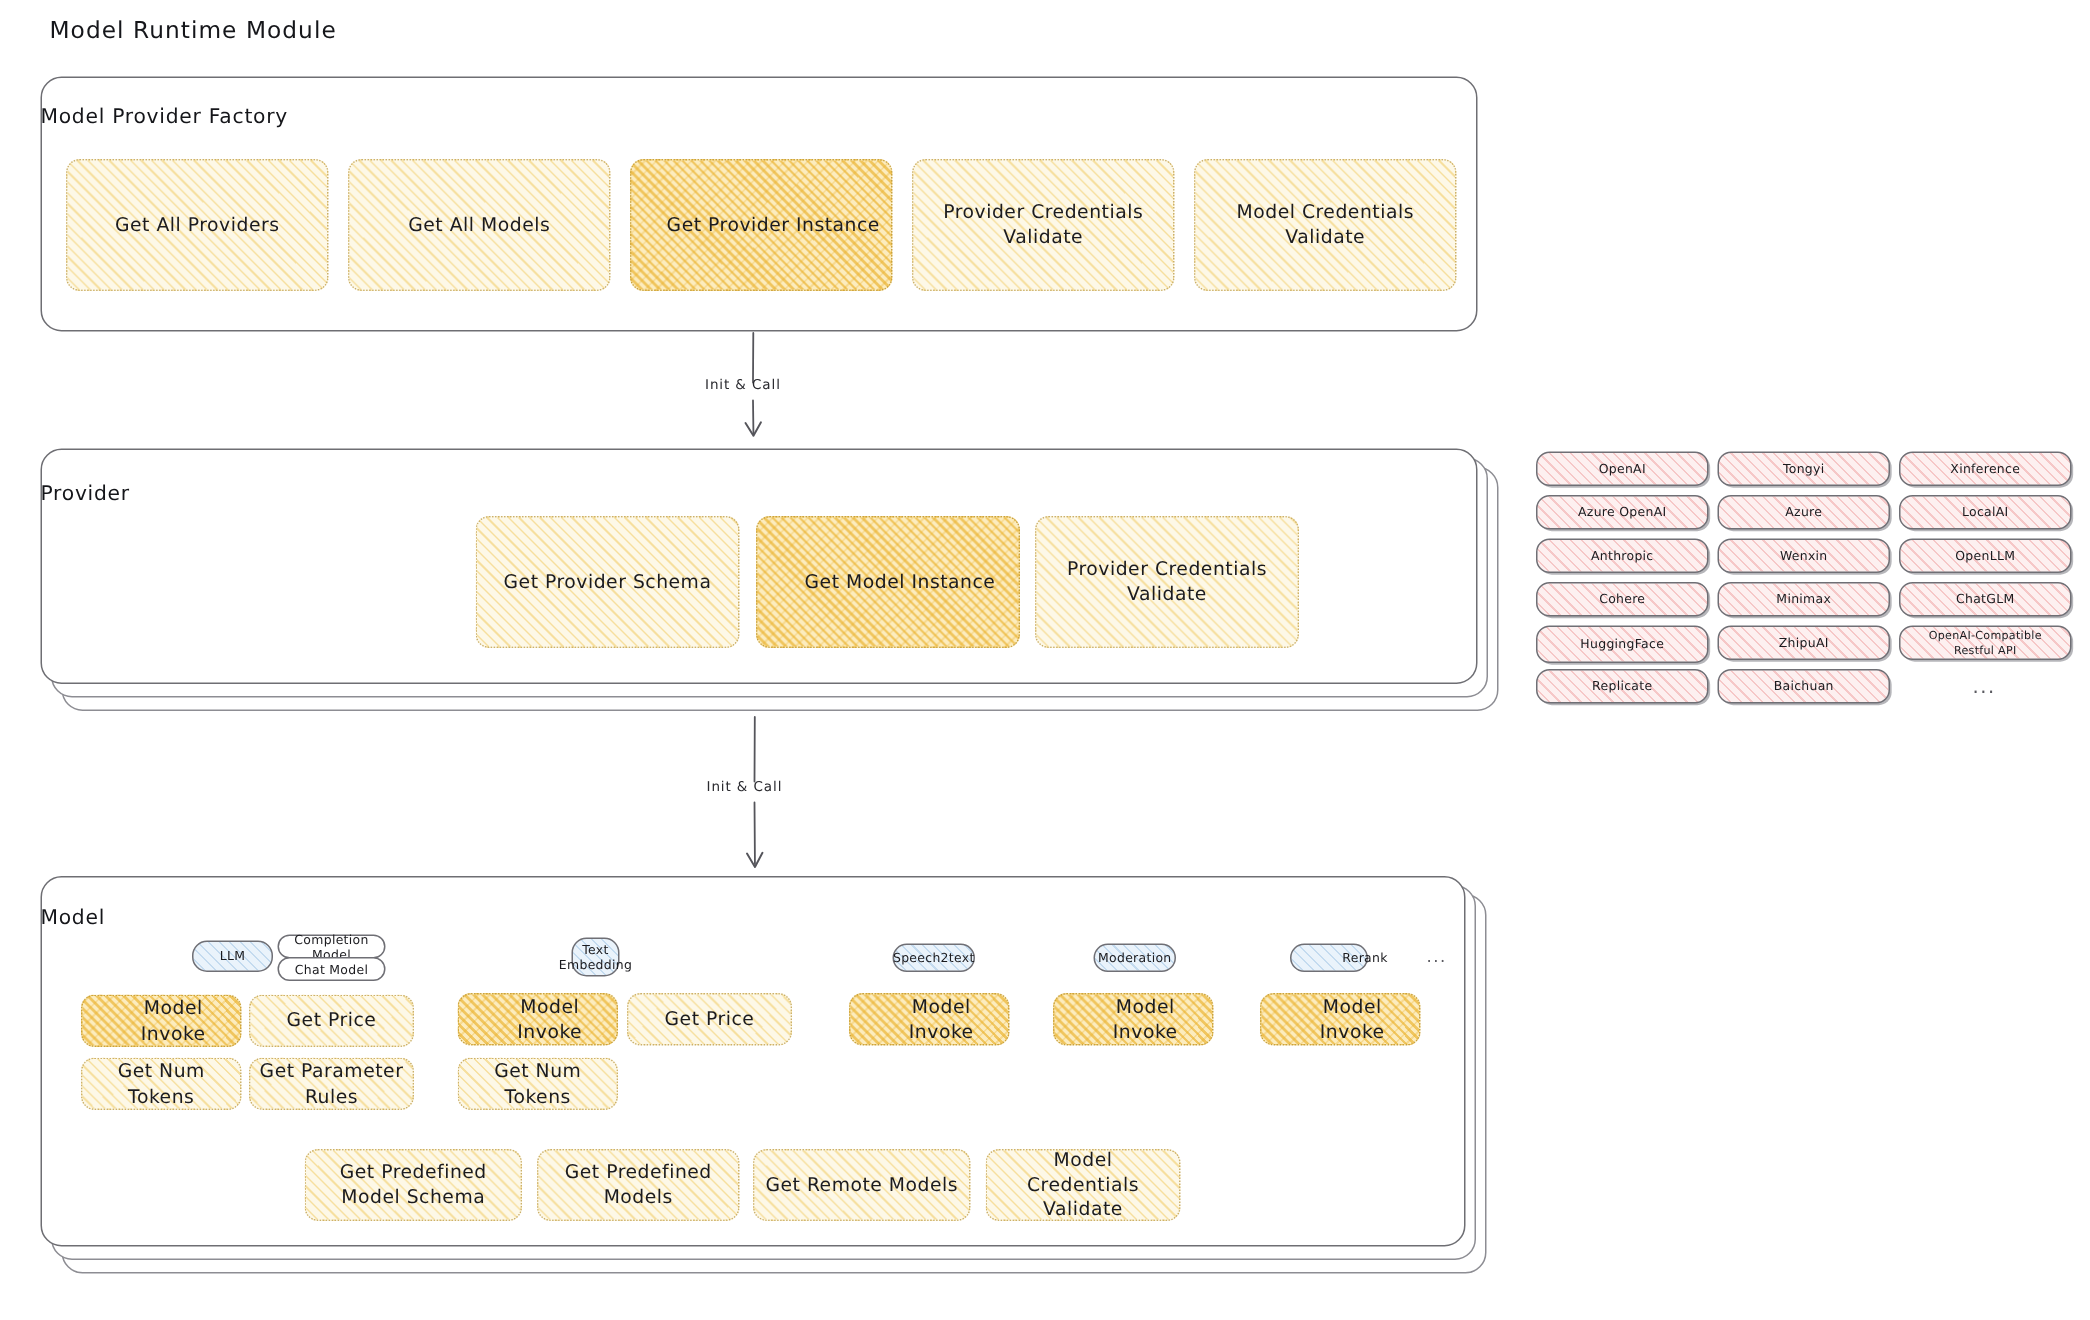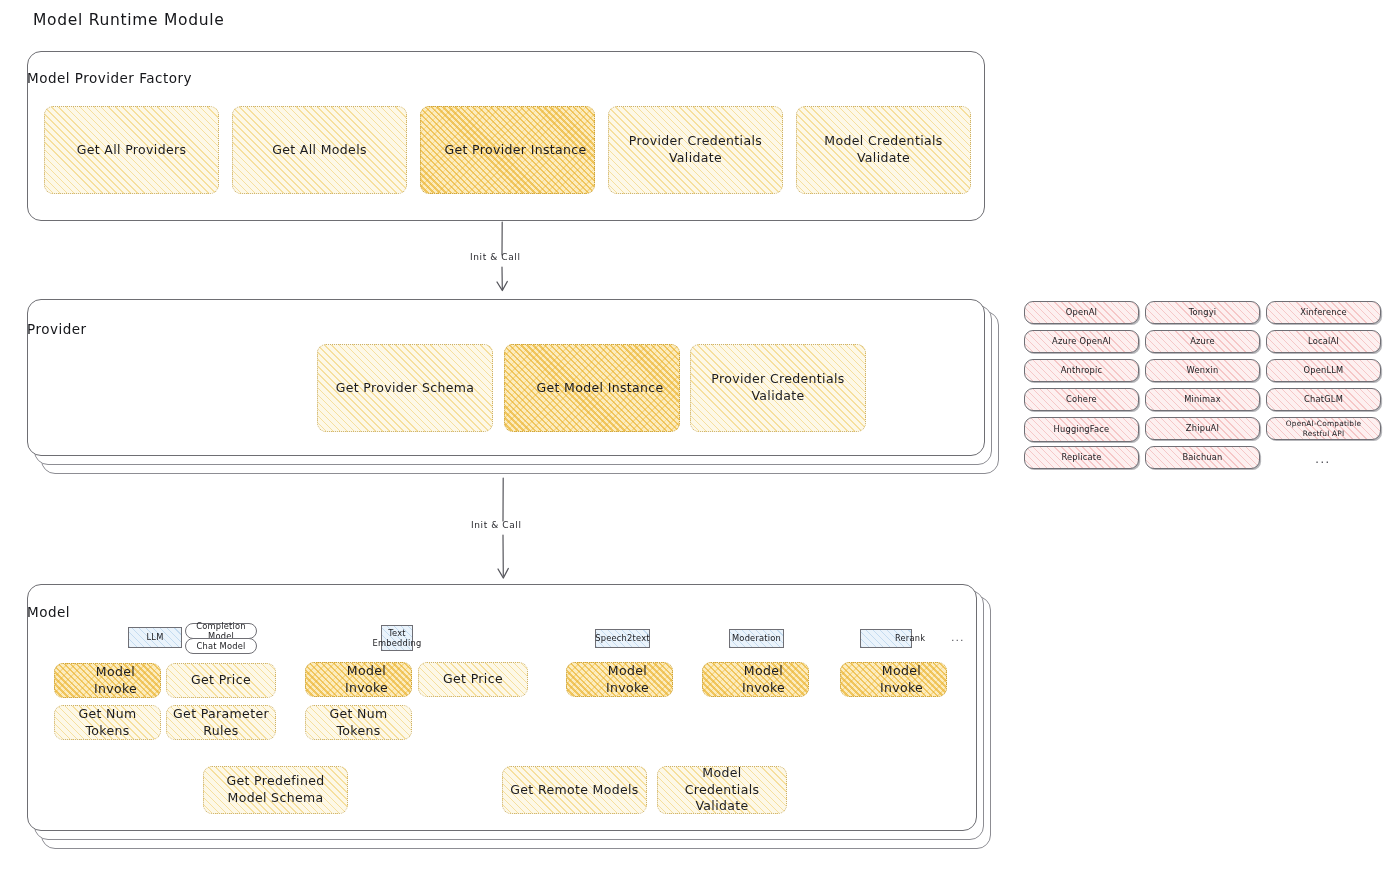--- a/index.html
+++ b/index.html
@@ -125,21 +125,21 @@
   }
 
   
   .badge-blue {
     position: absolute;
     display: flex;
     align-items: center;
     justify-content: center;
     text-align: center;
     border: 1.3px solid #6f6f75;
-    border-radius: 0;
+    border-radius: 10px;
     background-color: #eaf3fb;
     background-image:
       repeating-linear-gradient(45deg,
         rgba(150,190,225,0.45) 0px,
         rgba(150,190,225,0.45) 1px,
         rgba(255,255,255,0) 1px,
         rgba(255,255,255,0) 5px);
     font-size: 8.3px;
     line-height: 1.25;
     color: #1b1b1f;
@@ -271,16 +271,17 @@
 
   <div class="badge-blue hand" style="left:729px; top:629px; width:55px; height:19px; z-index:2;">Moderation</div>
   <div class="hbox yellow-strong hand" style="left:702px; top:662px; width:107px; height:35px; z-index:2;">Model Invoke</div>
 
   <div class="badge-blue hand" style="left:860px; top:629px; width:52px; height:19px; z-index:2;padding-left:48px;">Rerank</div>
   <div class="hbox yellow-strong hand" style="left:840px; top:662px; width:107px; height:35px; z-index:2;">Model Invoke</div>
 
   <div class="ellipsis hand" style="left:951px; top:631px; z-index:2; font-size:11px;">...</div>
 
   <div class="hbox yellow hand" style="left:203px; top:766px; width:145px; height:48px; z-index:2;">Get Predefined Model Schema</div>
+  <div class="hbox yellow hand" style="left:358px; top:766px; width:135px; height:48px; z-index:2;">Get Predefined Models</div>
   <div class="hbox yellow hand" style="left:502px; top:766px; width:145px; height:48px; z-index:2;">Get Remote Models</div>
   <div class="hbox yellow hand" style="left:657px; top:766px; width:130px; height:48px; z-index:2;">Model Credentials Validate</div>
 
 </div>
 
 </body></html>

